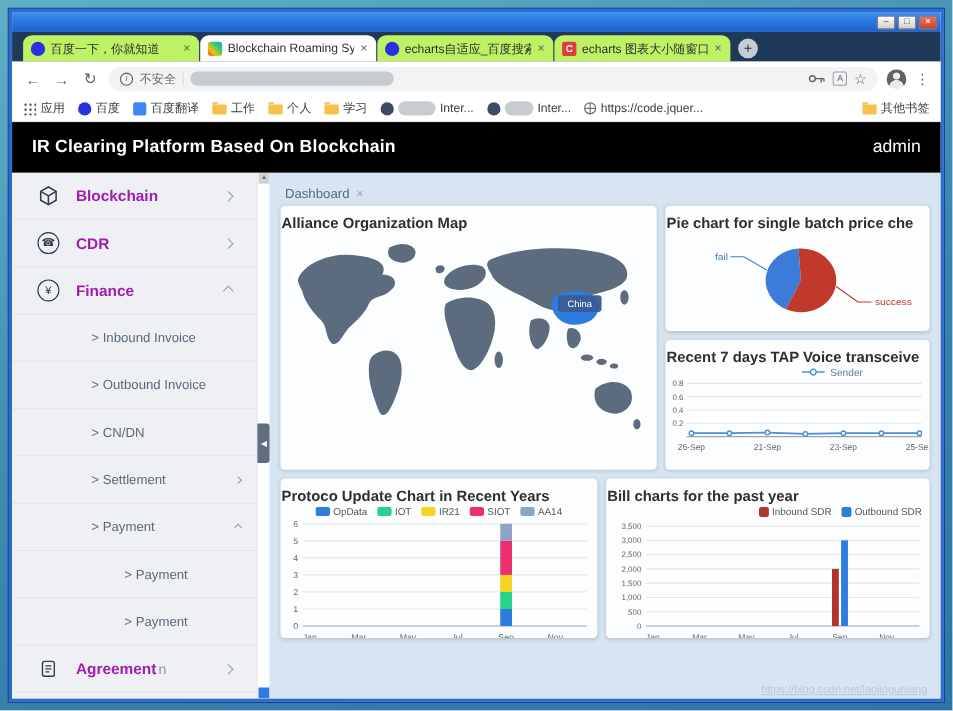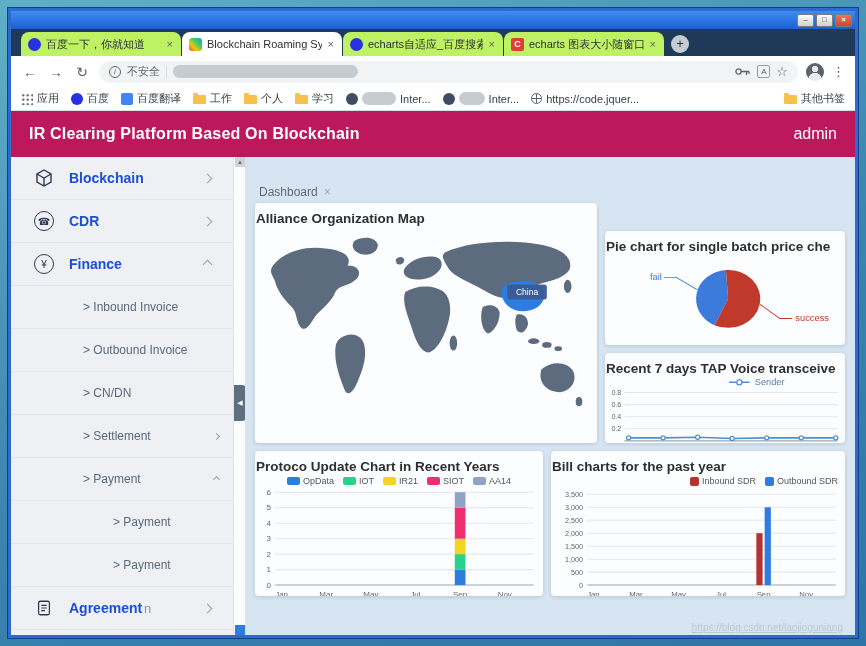--- a/index.html
+++ b/index.html
@@ -47,57 +47,57 @@
   .ic-trans { width:12px; height:12px; border-radius:2px; background:#4285f4; }
   .folder { width:13px; height:9px; background:#f7c14c; border-radius:1px; position:relative; margin-top:2px; }
   .folder::before { content:""; position:absolute; top:-2px; left:0; width:5px; height:2px; background:#f7c14c; border-radius:1px 1px 0 0; }
   .ic-dark { width:12px; height:12px; border-radius:50%; background:#3f4a63; }
   .ic-globe { width:11px; height:11px; border-radius:50%; border:1.2px solid #5f6368; position:relative; }
   .ic-globe::before { content:""; position:absolute; left:0; right:0; top:4px; height:1px; background:#5f6368; }
   .ic-globe::after { content:""; position:absolute; left:4px; top:0; bottom:0; width:1px; background:#5f6368; }
   .bm-spacer { flex:1; }
 
   
-  .app-header { height:46px; background:#be185d; color:#fff; display:flex; align-items:center; padding:0 18px; }
+  .app-header { height:46px; background:#000000; color:#fff; display:flex; align-items:center; padding:0 18px; }
   .app-title { font-size:16px; font-weight:bold; letter-spacing:.2px; }
   .hdr-spacer { flex:1; }
   .admin { font-size:16px; }
 
   .app-body { display:flex; height:478px; overflow:hidden; }
 
   
   .sidebar { width:222px; background:#eef0f4; overflow:hidden; }
   .sb-item { height:43px; display:flex; align-items:center; border-bottom:1px solid #e2e5ea; position:relative; cursor:default; }
   .sb-ico { width:22px; margin-left:22px; display:flex; align-items:center; justify-content:center; }
   .circle-ico { width:20px; height:20px; border:1.6px solid #2e3b4e; border-radius:50%; display:flex; align-items:center; justify-content:center; font-size:10px; color:#2e3b4e; }
-  .sb-label { margin-left:14px; font-size:14px; font-weight:bold; color:#1d4ed8; position:relative; z-index:1; background:#eef0f4; padding-right:2px; }
+  .sb-label { margin-left:14px; font-size:14px; font-weight:bold; color:#a21caf; position:relative; z-index:1; background:#eef0f4; padding-right:2px; }
   .ghost { position:absolute; left:76px; font-size:13px; color:#8b97a3; z-index:0; }
   .sub1 .sb-sub { margin-left:72px; font-size:12px; color:#5b6a7a; }
   .sub2 .sb-sub { margin-left:102px; font-size:12px; color:#5b6a7a; }
   .chev { width:7px; height:7px; border-right:1.5px solid #97a1ab; border-bottom:1.5px solid #97a1ab; position:absolute; right:22px; }
   .chev.right { transform:rotate(-45deg); }
   .chev.up { transform:rotate(-135deg); }
   .chev.small { width:5px; height:5px; right:14px; }
 
   
   .sb-scroll { width:12px; background:#fdfdfd; border-left:1px solid #e0e3e7; position:relative; }
   .scr-up { position:absolute; top:0; left:1px; width:10px; height:10px; background:#ced3d8; color:#666; font-size:6px; text-align:center; line-height:10px; }
   .collapse { position:absolute; top:228px; left:0; width:12px; height:36px; background:#5f6f80; border-radius:0 4px 4px 0; color:#fff; font-size:7px; display:flex; align-items:center; justify-content:center; }
   .scr-thumb { position:absolute; bottom:0; left:1px; width:10px; height:10px; background:#2d7de0; }
 
   
   .main { flex:1; background:#d6e5f1; padding:8px 10px; position:relative; overflow:hidden; }
-  .breadcrumb { height:22px; display:flex; align-items:center; gap:6px; font-size:12px; color:#5c6b7a; margin-left:4px;margin-top:16px; }
+  .breadcrumb { height:22px; display:flex; align-items:center; gap:6px; font-size:12px; color:#5c6b7a; margin-left:4px; }
   .bc-close { color:#9aa5af; font-size:12px; }
   .row1 { display:flex; gap:8px; height:240px; }
   .row2 { display:flex; gap:8px; height:145px; margin-top:8px; }
   .card { background:#fcfdfe; border-radius:4px; box-shadow:0 1px 4px rgba(0,0,0,.14); padding:8px 1px; overflow:hidden; }
   .card h3 { font-size:13.5px; color:#2f2f2f; white-space:nowrap; }
   .map-card { width:342px; }
-  .rcol { flex:1; display:flex; flex-direction:column; gap:8px; min-width:0;margin-top:28px; }
+  .rcol { flex:1; display:flex; flex-direction:column; gap:8px; min-width:0; }
   .pie-card { height:114px; }
   .line-card { flex:1; }
   .stack-card { width:288px; }
   .bill-card { flex:1; min-width:0; }
   .chart-svg { display:block; width:100%; }
   .legend-row { display:flex; justify-content:center; gap:9px; margin-top:2px; }
   .legend-row.right { justify-content:flex-end; margin-right:6px; }
   .lg-item { display:flex; align-items:center; gap:3px; font-size:9px; color:#555; }
   .lg-sw { width:13px; height:8px; border-radius:2px; display:inline-block; }
   .bill-card .lg-sw { width:9px; height:9px; }

